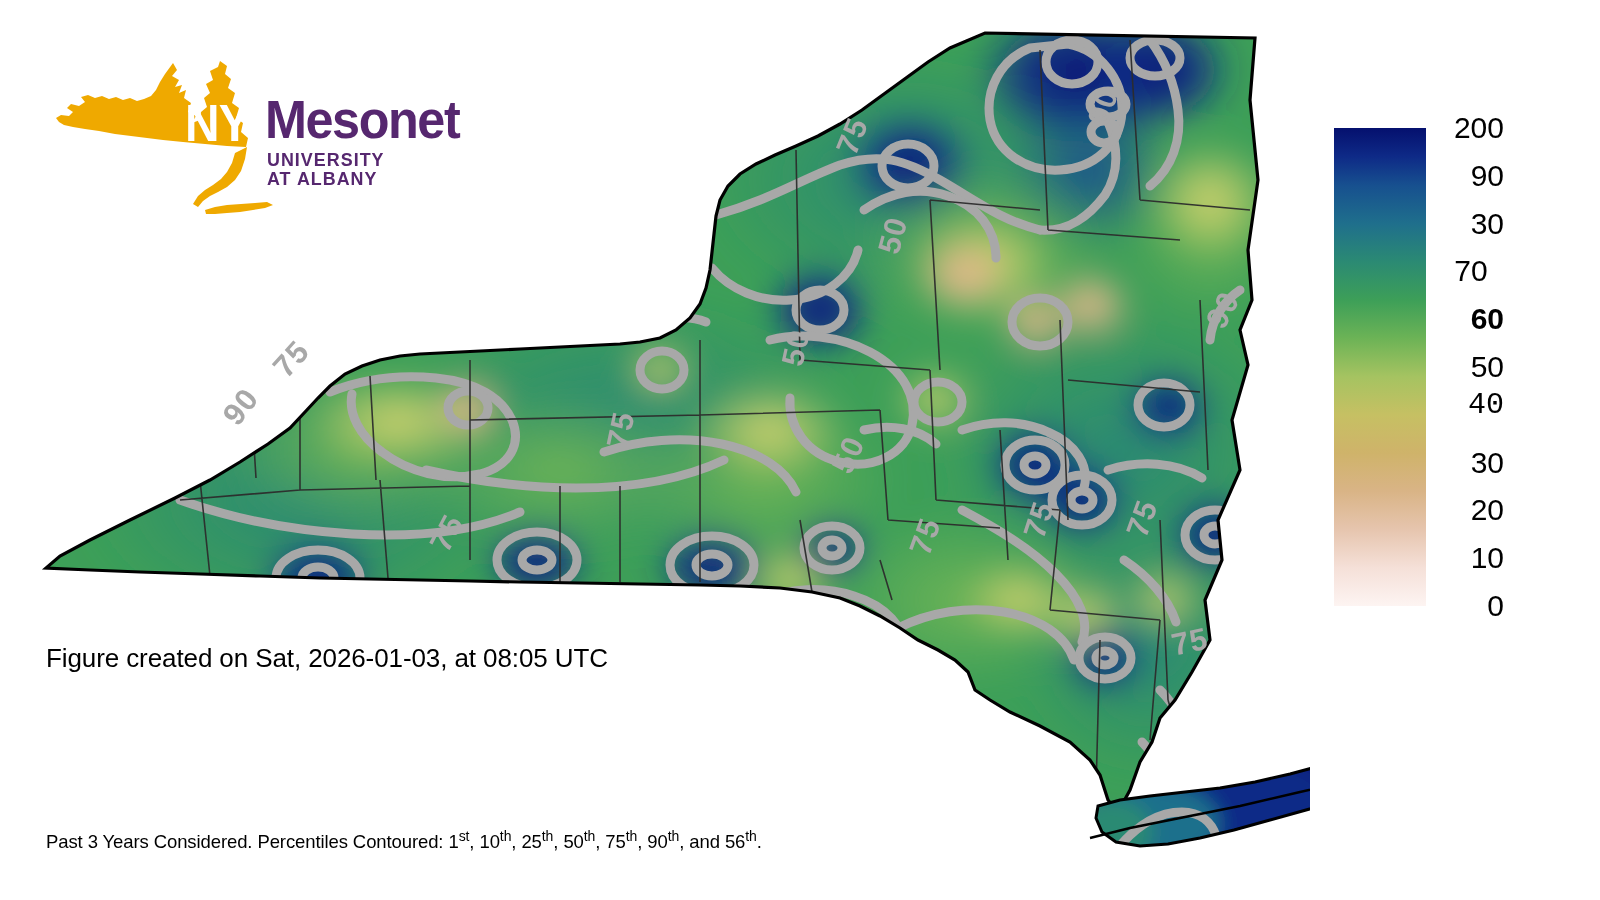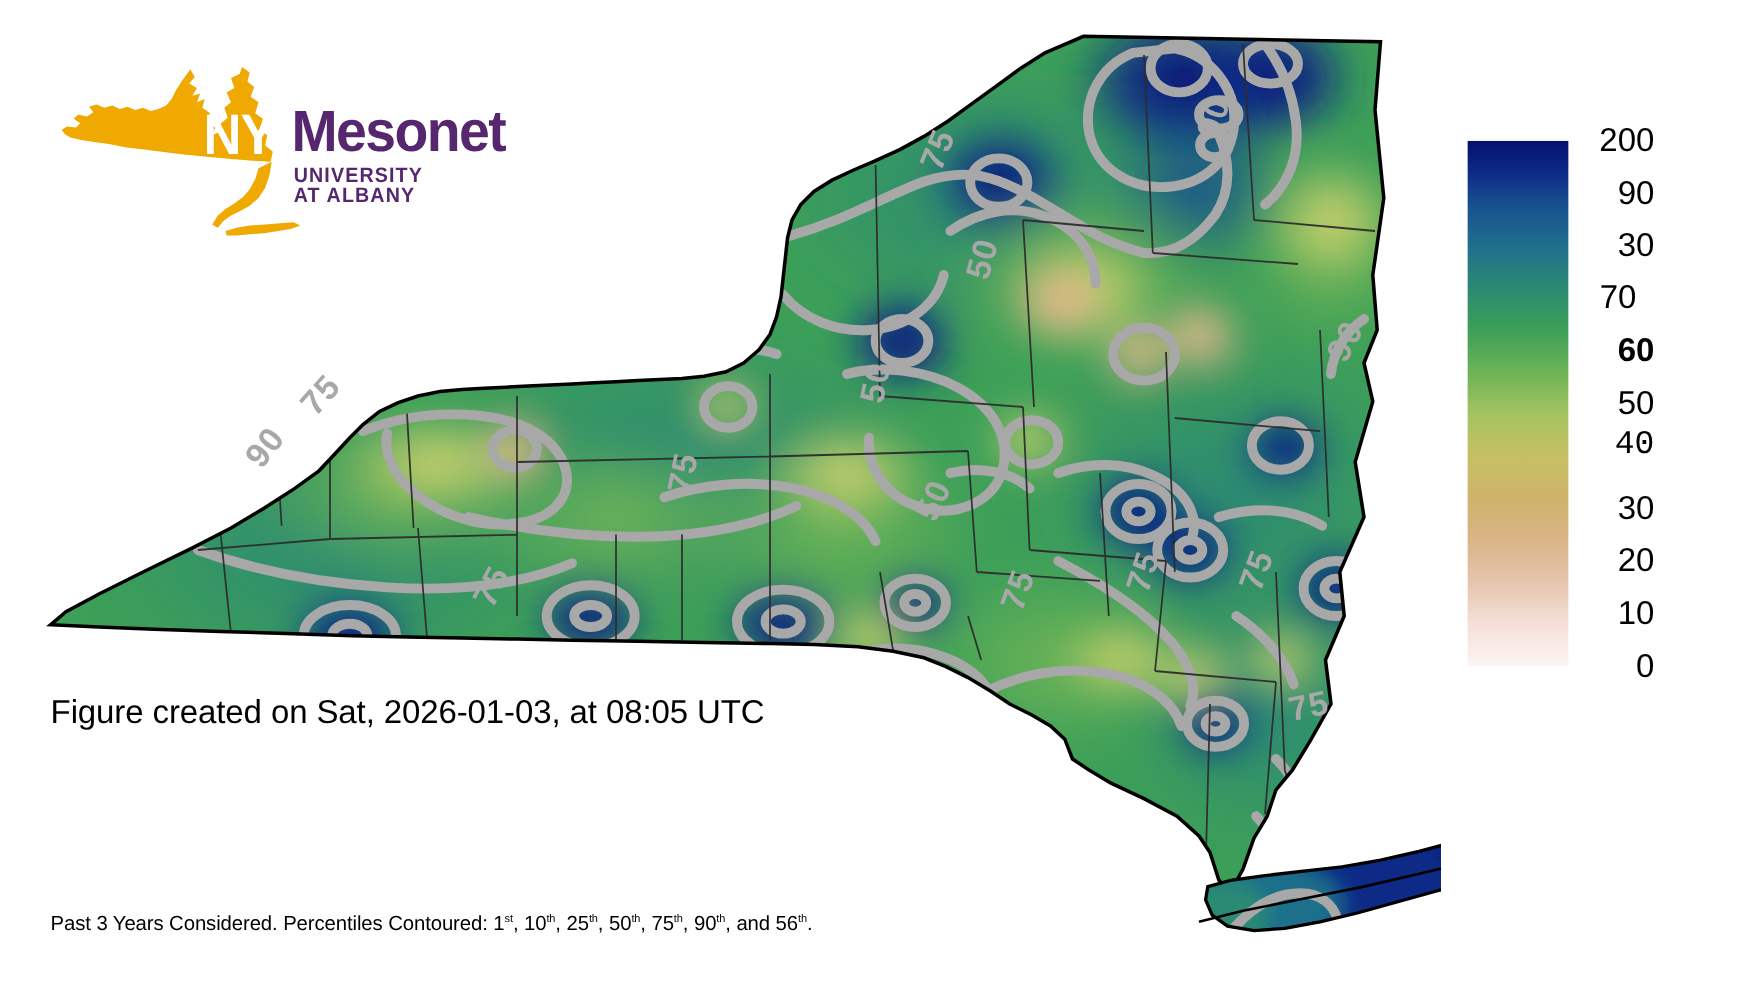--- a/index.html
+++ b/index.html
@@ -13,23 +13,23 @@
             color:#ffffff;letter-spacing:-1px;line-height:1;
             font-family:"Liberation Sans",sans-serif;transform:scaleX(.92);transform-origin:left top;}
   .logo-meso{position:absolute;left:210px;top:33px;font-size:53px;font-weight:bold;
              color:#56276F;letter-spacing:-1.5px;line-height:1;transform:scaleX(.95);transform-origin:left top;}
   .logo-uni{position:absolute;left:212px;top:90px;font-size:19px;font-weight:bold;
             color:#56276F;letter-spacing:1.1px;line-height:1;transform:scaleX(.94);transform-origin:left top;}
 
   
   #textblock{position:absolute;left:46px;top:625px;width:1000px;}
   #map-title{font-size:37px;line-height:1.18;letter-spacing:-.2px;}
-  .sub{font-size:30px;line-height:1.5;letter-spacing:-.1px;}
+  .sub{font-size:26px;line-height:1.5;margin-top:14px;letter-spacing:-.1px;}
   #footnote{position:absolute;left:46px;top:828px;font-size:18.5px;letter-spacing:-.1px;white-space:nowrap;}
-  #footnote sup{font-size:10px;vertical-align:super;}
+  #footnote sup{font-size:14px;vertical-align:super;}
 
   
   #colorbar{position:absolute;left:1334px;top:128px;width:92px;height:478px;}
   #cbar-gradient{width:100%;height:100%;}
   #cbar-ticks{position:absolute;left:1438px;top:128px;width:76px;height:478px;}
   .cbtick{position:absolute;font-size:30px;line-height:1;left:0;width:66px;text-align:right;}
 
   
   #map{position:absolute;left:0px;top:0px;width:1310px;height:900px;}
   #map svg{display:block;}

